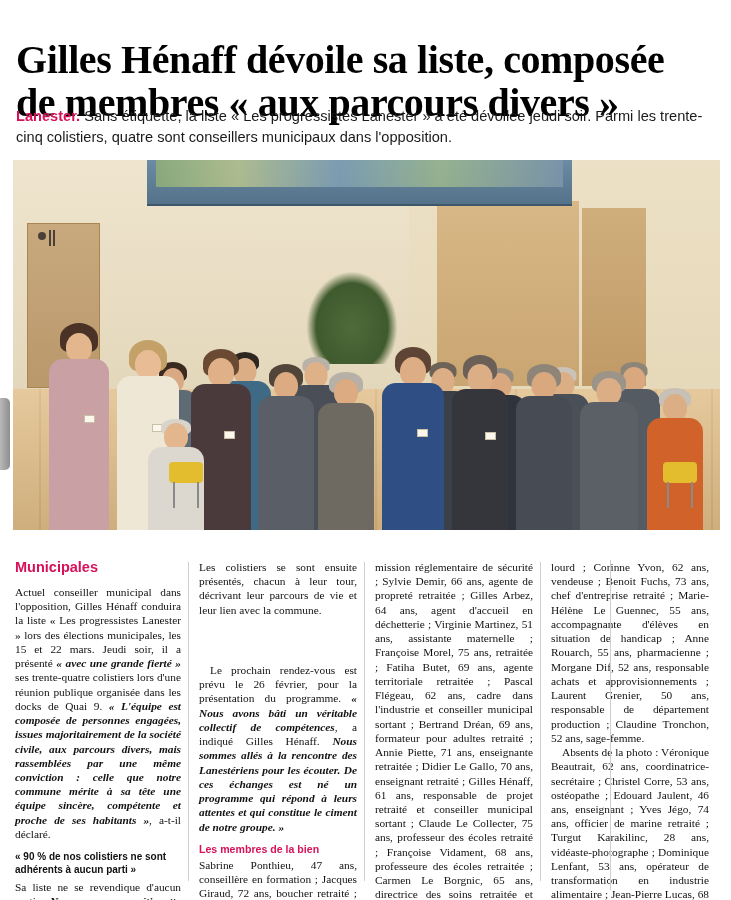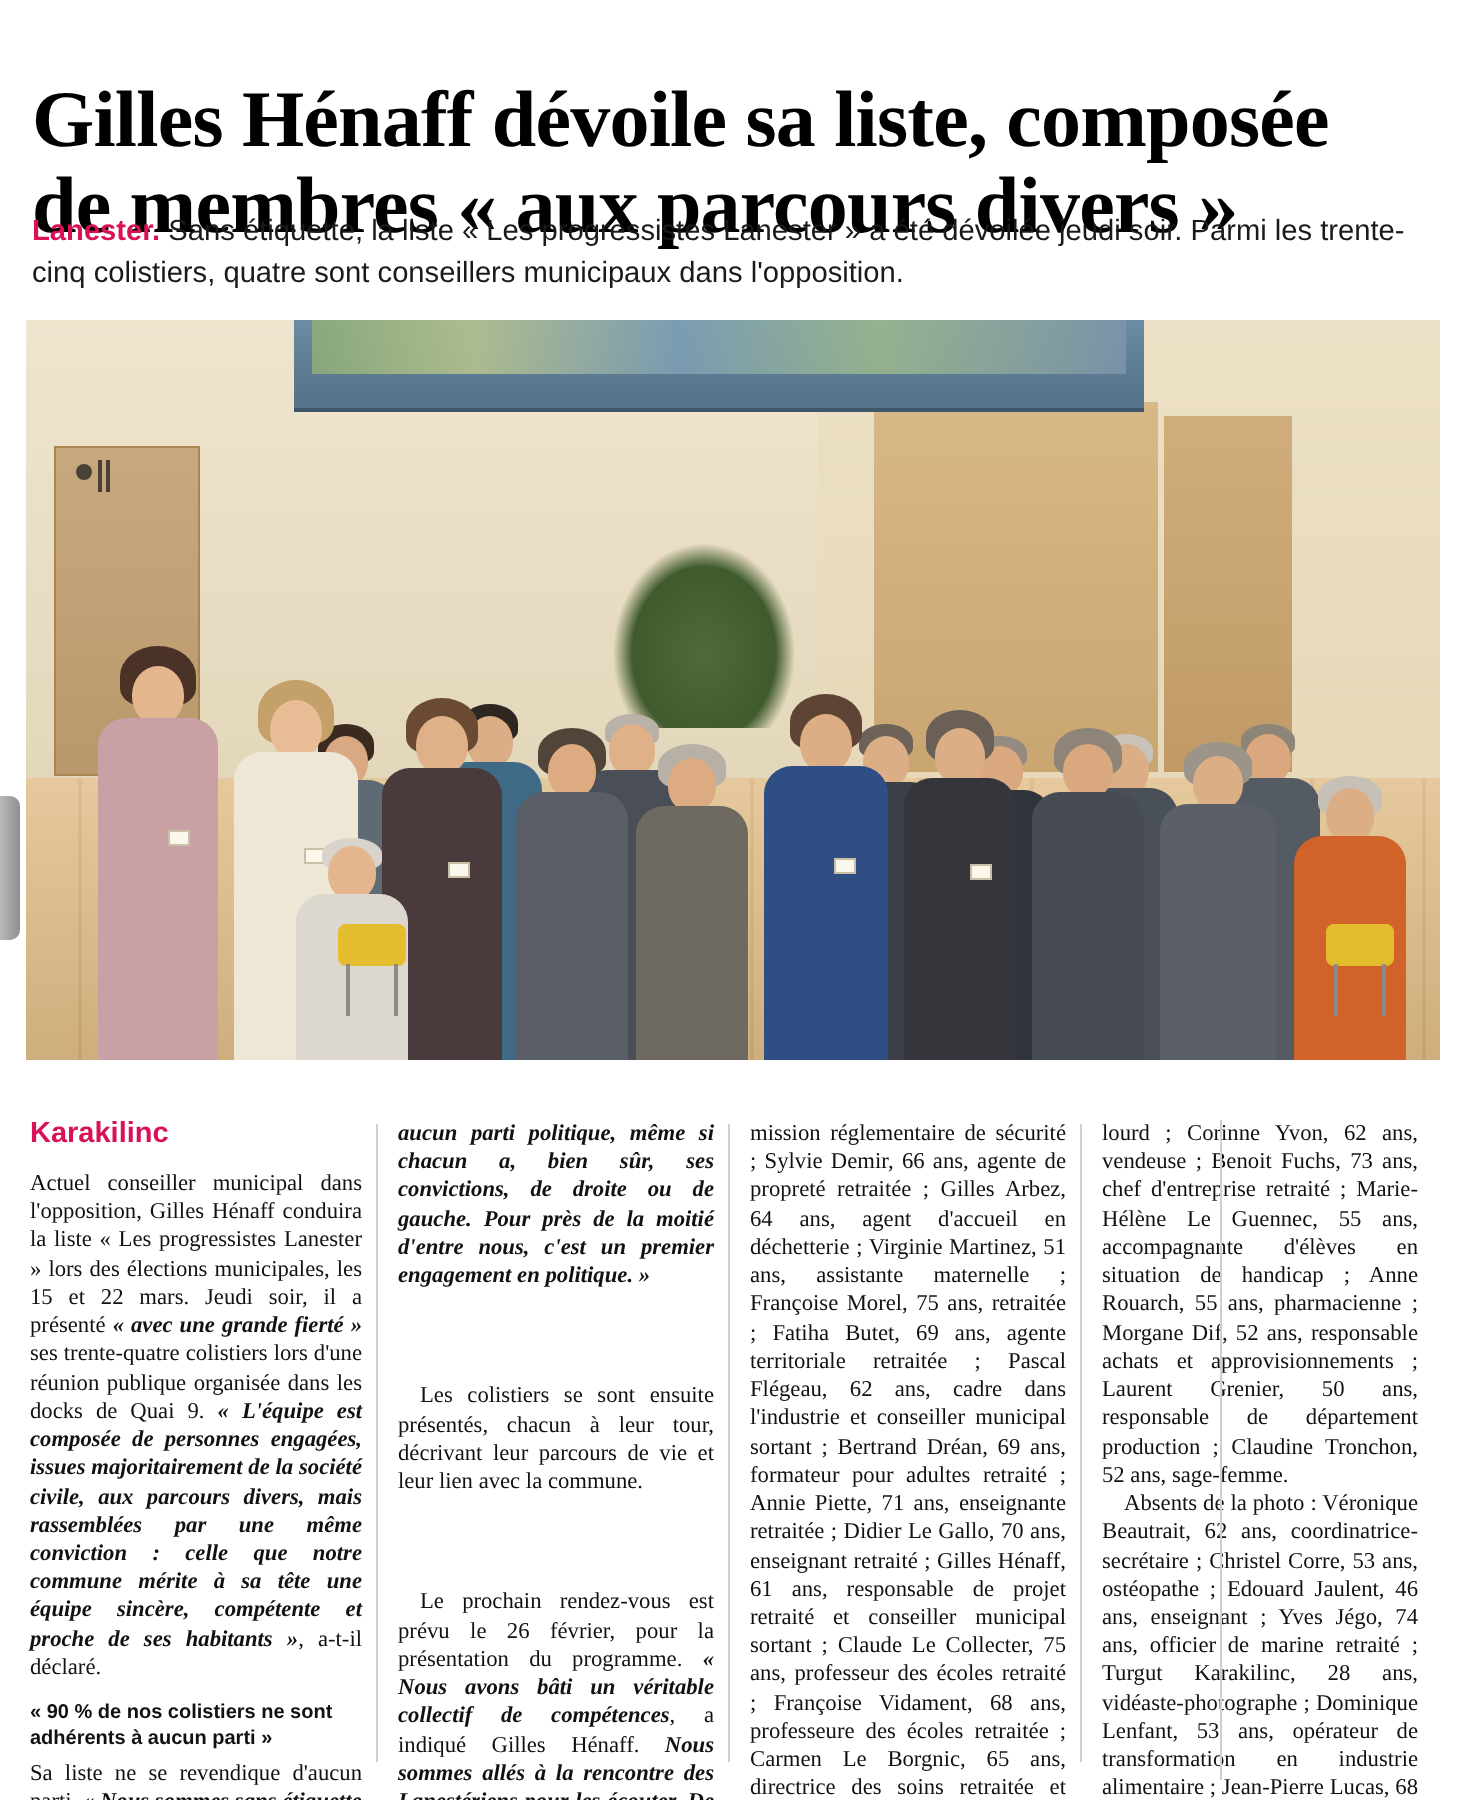--- a/index.html
+++ b/index.html
@@ -285,29 +285,28 @@
     </div>
   </div>
 
   <div class="edge-tab"></div>
 
 
   <div class="columns">
 
     <div class="col">
       <div class="rule-right"></div>
-      <h2 class="kicker">Karakilinc</h2>
+      <h2 class="kicker">Municipales</h2>
       <p class="body noindent"><span>Actuel conseiller municipal dans l'opposition, Gilles Hénaff conduira la liste « Les progressistes Lanester » lors des élections municipales, les 15 et 22 mars. Jeudi soir, il a présenté </span><em class="q">« avec une grande fierté »</em><span> ses trente-quatre colistiers lors d'une réunion publique organisée dans les docks de Quai 9. </span><em class="q">« L'équipe est composée de personnes engagées, issues majoritairement de la société civile, aux parcours divers, mais rassemblées par une même conviction : celle que notre commune mérite à sa tête une équipe sincère, compétente et proche de ses habitants »</em><span>, a-t-il déclaré.</span></p>
       <h3 class="subhead black">« 90 % de nos colistiers ne sont adhérents à aucun parti »</h3>
       <p class="body noindent"><span>Sa liste ne se revendique d'aucun parti. </span><em class="q">« Nous sommes sans étiquette</em></p>
     </div>
 
     <div class="col">
       <div class="rule-right"></div>
-      <p class="body noindent"><em class="q">aucun parti politique, même si chacun a, bien sûr, ses convictions, de droite ou de gauche. Pour près de la moitié d'entre nous, c'est un premier engagement en politique. »</em></p>
       <p class="body">Les colistiers se sont ensuite présentés, chacun à leur tour, décrivant leur parcours de vie et leur lien avec la commune.</p>
       <p class="body"><span>Le prochain rendez-vous est prévu le 26 février, pour la présentation du programme. </span><em class="q">« Nous avons bâti un véritable collectif de compétences</em><span>, a indiqué Gilles Hénaff. </span><em class="q">Nous sommes allés à la rencontre des Lanestériens pour les écouter. De ces échanges est né un programme qui répond à leurs attentes et qui constitue le ciment de notre groupe. »</em></p>
       <h3 class="subhead">Les membres de la bien</h3>
       <p class="names">Sabrine Ponthieu, 47 ans, conseillère en formation ; Jacques Giraud, 72 ans, boucher retraité ; Catherine Peron, 51 ans, enseignante ; Sébastien Depayras, 46 ans, chargé de</p>
     </div>
 
     <div class="col">
       <div class="rule-right"></div>
       <p class="names">mission réglementaire de sécurité ; Sylvie Demir, 66 ans, agente de propreté retraitée ; Gilles Arbez, 64 ans, agent d'accueil en déchetterie ; Virginie Martinez, 51 ans, assistante maternelle ; Françoise Morel, 75 ans, retraitée ; Fatiha Butet, 69 ans, agente territoriale retraitée ; Pascal Flégeau, 62 ans, cadre dans l'industrie et conseiller municipal sortant ; Bertrand Dréan, 69 ans, formateur pour adultes retraité ; Annie Piette, 71 ans, enseignante retraitée ; Didier Le Gallo, 70 ans, enseignant retraité ; Gilles Hénaff, 61 ans, responsable de projet retraité et conseiller municipal sortant ; Claude Le Collecter, 75 ans, professeur des écoles retraité ; Françoise Vidament, 68 ans, professeure des écoles retraitée ; Carmen Le Borgnic, 65 ans, directrice des soins retraitée et conseillère municipale sortante ; Gwenola Le Coz, 49 ans, enseignante et conseillère municipale sortante ; Jean-de-dieu Takoo Yonta, 49 ans, conducteur de poids</p>
     </div>

